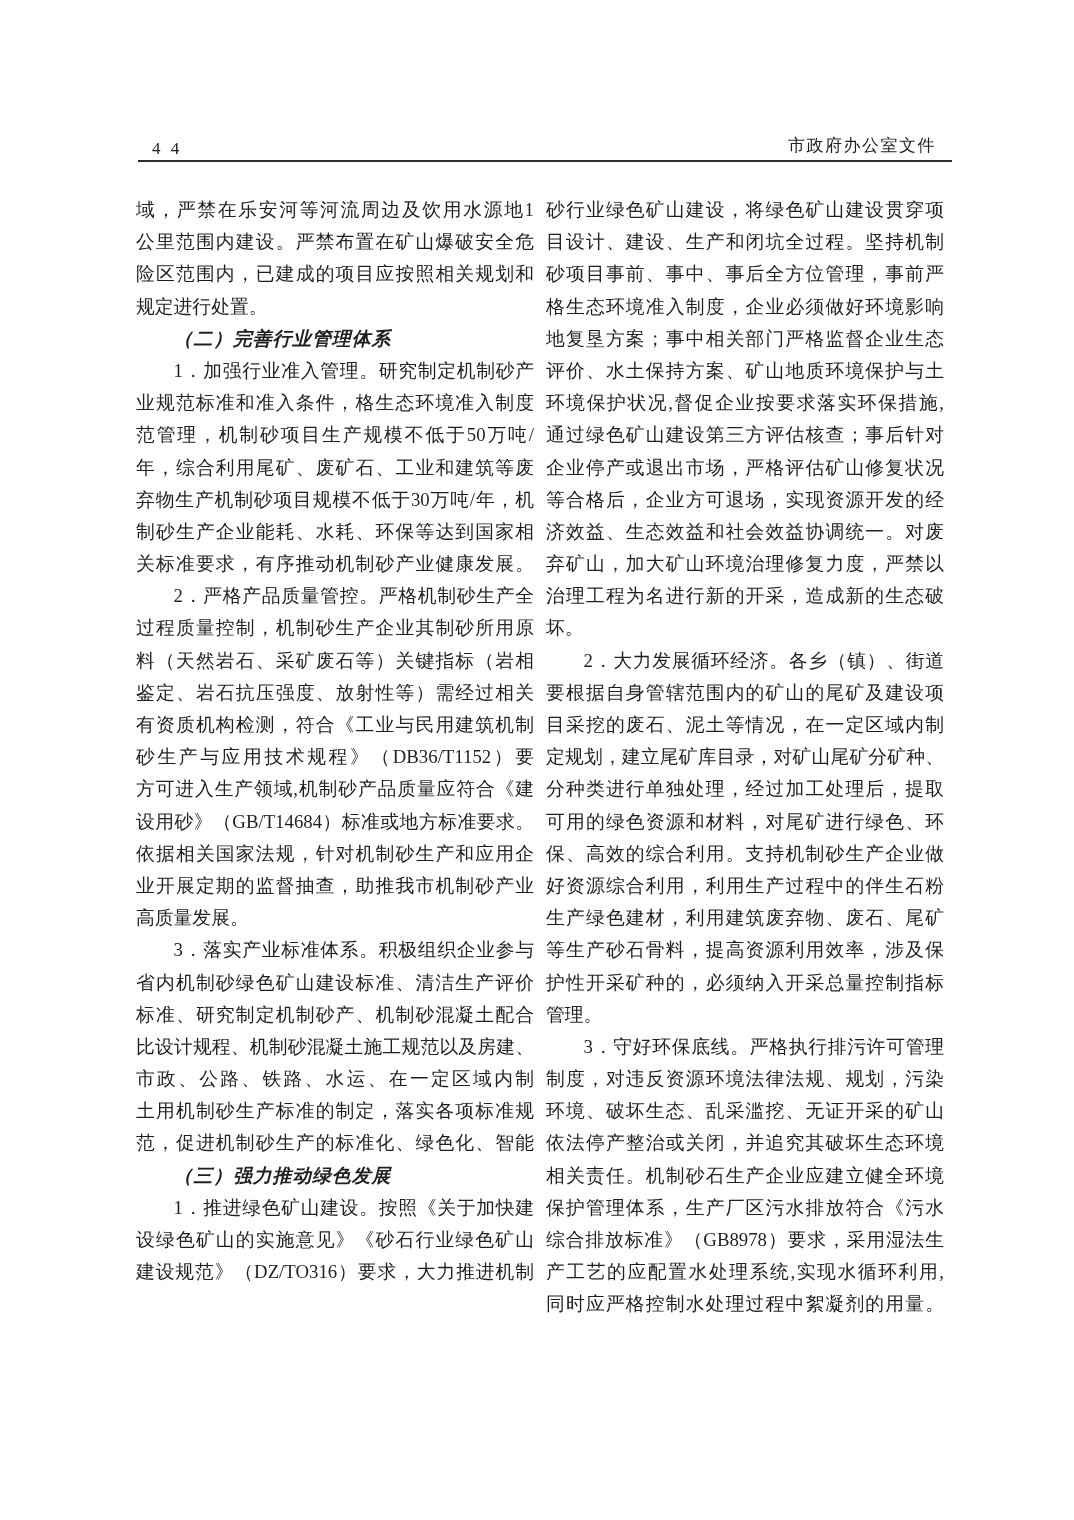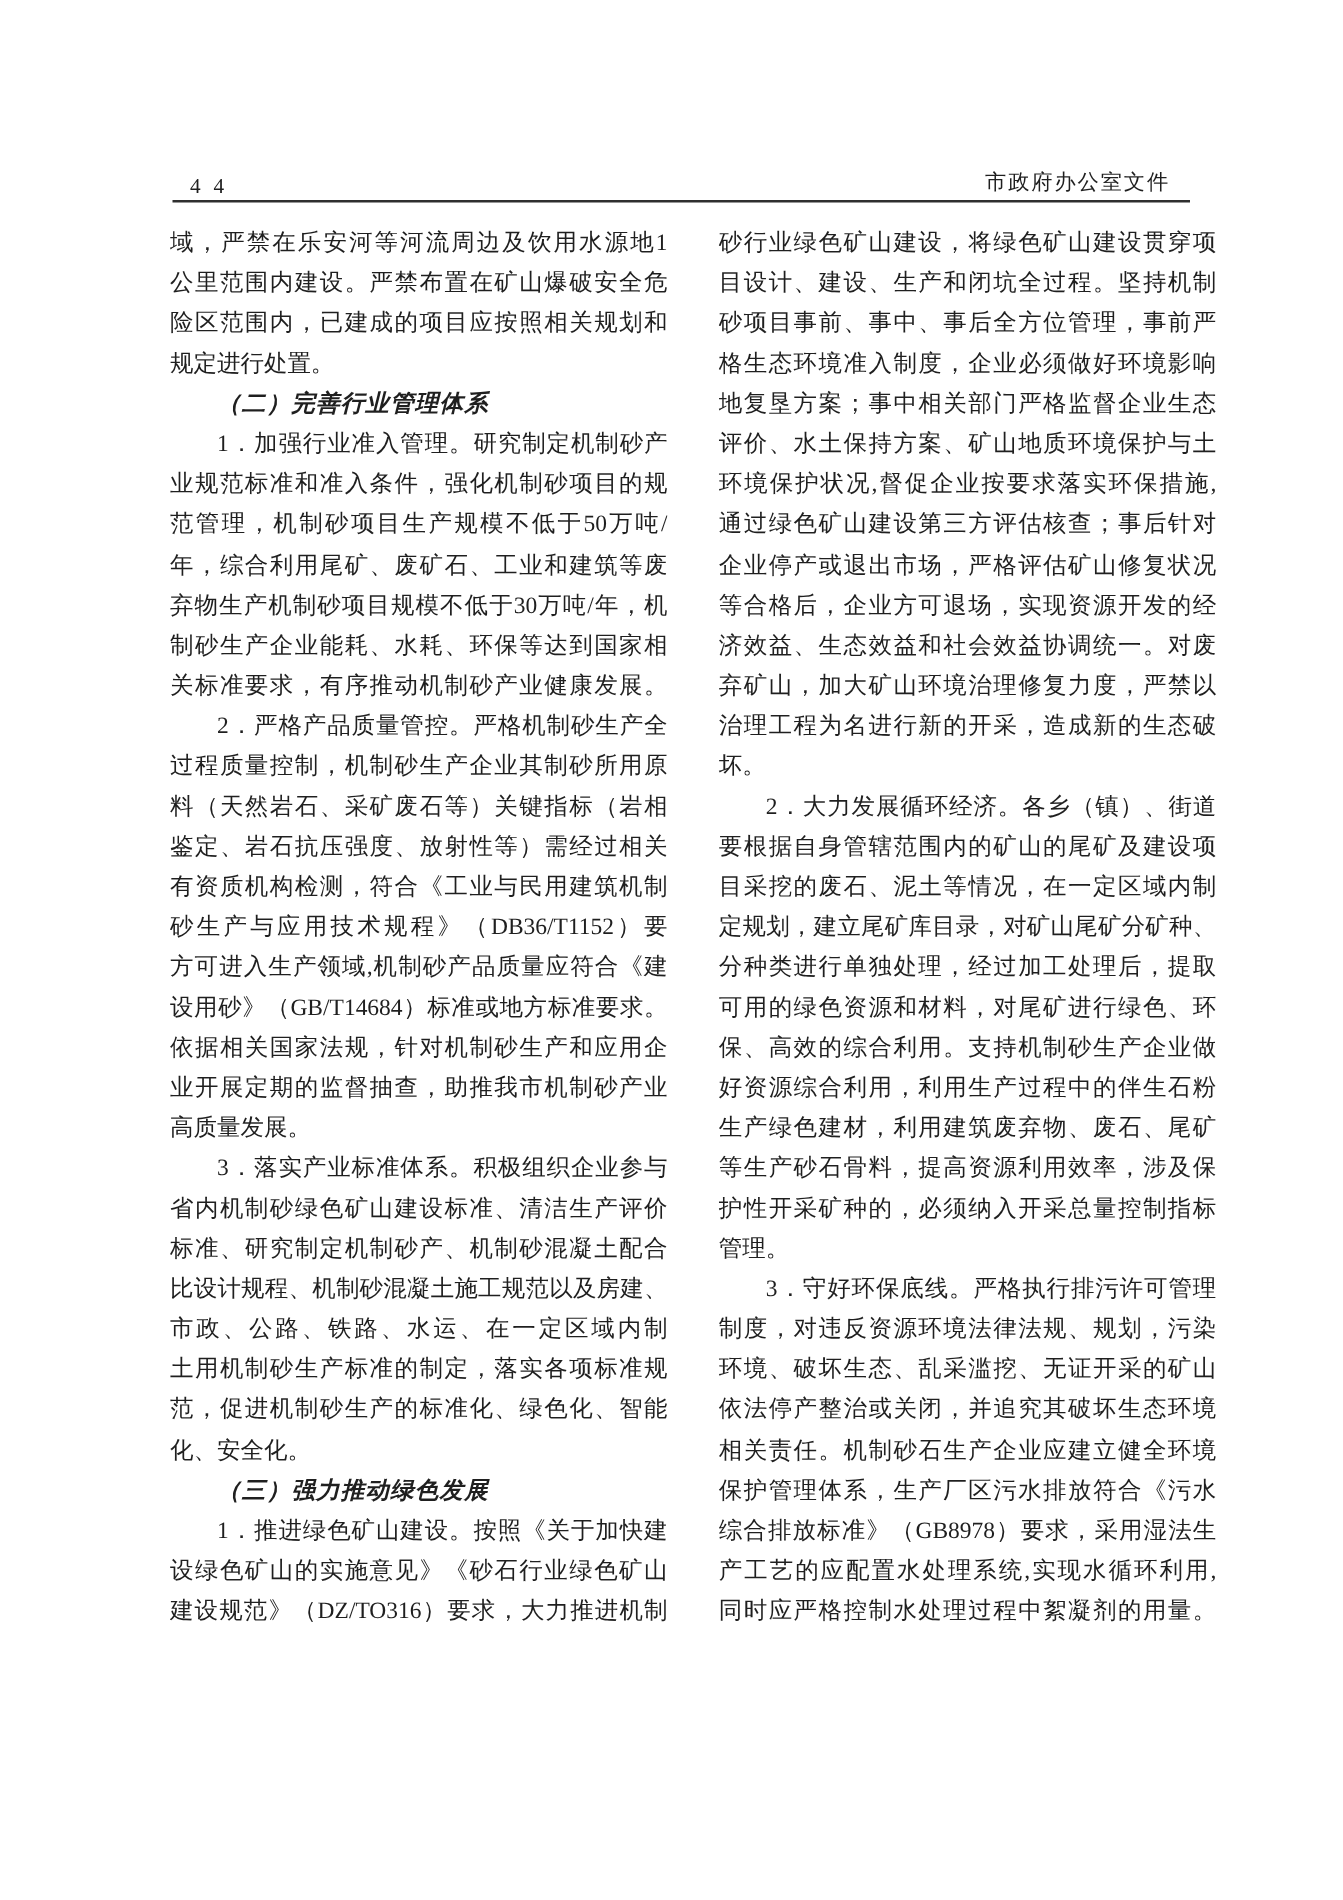--- a/index.html
+++ b/index.html
@@ -44,23 +44,23 @@
     position: absolute;
     right: 16px;
     bottom: 5px;
     font-size: 17px;
     letter-spacing: 1.5px;
     color: var(--ink);
   }
   .columns {
     position: absolute;
     left: 136px;
-    top: 179px;
+    top: 194px;
     display: flex;
-    gap: 41px;
+    gap: 12px;
   }
   .col { width: 398px; }
   .line {
     width: 398px;
     height: 32.2px;
     line-height: 32.2px;
     font-size: 18.8px;
     text-align: justify;
     text-align-last: left;
     overflow: hidden;
@@ -84,21 +84,21 @@
     <div class="header-rule"></div>
   </div>
   <div class="columns">
     <div class="col">
         <div class="line fill">域，严禁在乐安河等河流周边及饮用水源地1</div>
         <div class="line fill">公里范围内建设。严禁布置在矿山爆破安全危</div>
         <div class="line fill">险区范围内，已建成的项目应按照相关规划和</div>
         <div class="line">规定进行处置。</div>
         <div class="line indent heading">（二）完善行业管理体系</div>
         <div class="line fill indent">1．加强行业准入管理。研究制定机制砂产</div>
-        <div class="line fill">业规范标准和准入条件，强化机制砂项目的规</div>
+        <div class="line fill">业规范标准和准入条件，格生态环境准入制度</div>
         <div class="line fill">范管理，机制砂项目生产规模不低于50万吨/</div>
         <div class="line fill">年，综合利用尾矿、废矿石、工业和建筑等废</div>
         <div class="line fill">弃物生产机制砂项目规模不低于30万吨/年，机</div>
         <div class="line fill">制砂生产企业能耗、水耗、环保等达到国家相</div>
         <div class="line fill">关标准要求，有序推动机制砂产业健康发展。</div>
         <div class="line fill indent">2．严格产品质量管控。严格机制砂生产全</div>
         <div class="line fill">过程质量控制，机制砂生产企业其制砂所用原</div>
         <div class="line fill">料（天然岩石、采矿废石等）关键指标（岩相</div>
         <div class="line fill">鉴定、岩石抗压强度、放射性等）需经过相关</div>
         <div class="line fill">有资质机构检测，符合《工业与民用建筑机制</div>
@@ -108,21 +108,20 @@
         <div class="line fill">依据相关国家法规，针对机制砂生产和应用企</div>
         <div class="line fill">业开展定期的监督抽查，助推我市机制砂产业</div>
         <div class="line">高质量发展。</div>
         <div class="line fill indent">3．落实产业标准体系。积极组织企业参与</div>
         <div class="line fill">省内机制砂绿色矿山建设标准、清洁生产评价</div>
         <div class="line fill">标准、研究制定机制砂产、机制砂混凝土配合</div>
         <div class="line fill">比设计规程、机制砂混凝土施工规范以及房建、</div>
         <div class="line fill">市政、公路、铁路、水运、在一定区域内制</div>
         <div class="line fill">土用机制砂生产标准的制定，落实各项标准规</div>
         <div class="line fill">范，促进机制砂生产的标准化、绿色化、智能</div>
-        <div class="line">化、安全化。</div>
         <div class="line indent heading">（三）强力推动绿色发展</div>
         <div class="line fill indent">1．推进绿色矿山建设。按照《关于加快建</div>
         <div class="line fill">设绿色矿山的实施意见》《砂石行业绿色矿山</div>
         <div class="line fill">建设规范》（DZ/TO316）要求，大力推进机制</div>
       </div>
     <div class="col">
         <div class="line fill">砂行业绿色矿山建设，将绿色矿山建设贯穿项</div>
         <div class="line fill">目设计、建设、生产和闭坑全过程。坚持机制</div>
         <div class="line fill">砂项目事前、事中、事后全方位管理，事前严</div>
         <div class="line fill">格生态环境准入制度，企业必须做好环境影响</div>

